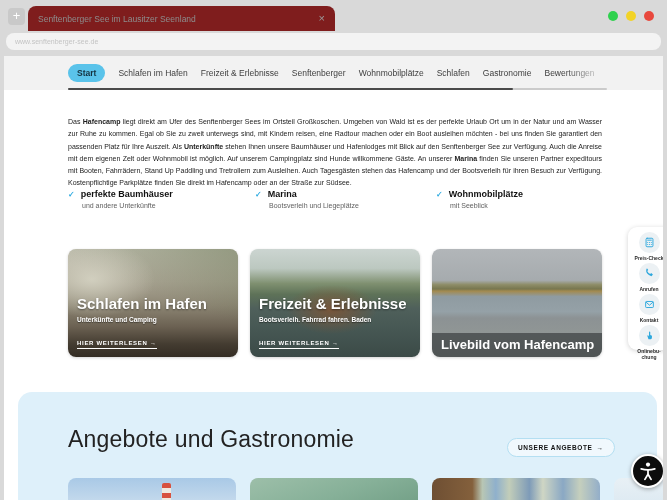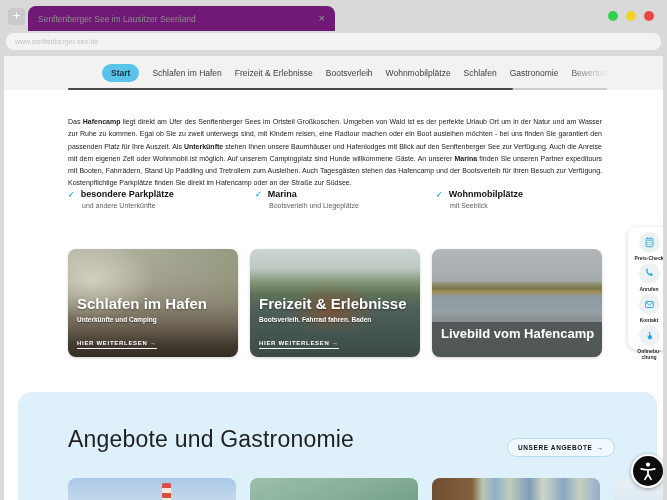--- a/index.html
+++ b/index.html
@@ -2,36 +2,36 @@
 <html lang="de"><head>
 <meta charset="utf-8">
 <style>
   html,body{margin:0;padding:0;}
   body{width:667px;height:500px;position:relative;overflow:hidden;
        background:#d9d9d9;font-family:"Liberation Sans",sans-serif;}
 
   
   .newtab{position:absolute;left:8px;top:8px;width:17px;height:17px;background:#c9c9c9;
           border-radius:4px;color:#fff;font-size:13px;line-height:16px;text-align:center;cursor:pointer;}
-  .tab{position:absolute;left:28px;top:6px;width:307px;height:25px;background:#701a75;
+  .tab{position:absolute;left:28px;top:6px;width:307px;height:25px;background:#7f1d1d;
        border-radius:8px 8px 0 0;display:flex;align-items:center;padding:0 10px;box-sizing:border-box;}
   .tab-title{font-size:8.5px;color:#8d8d8d;flex:1;white-space:nowrap;overflow:hidden;}
   .tab-close{color:#9a9a9a;font-size:11px;line-height:11px;}
   .lights{position:absolute;top:11px;right:13px;display:flex;gap:8px;}
   .light{width:10px;height:10px;border-radius:50%;}
   .g{background:#2fd14e;} .y{background:#f2d327;} .r{background:#e8483d;}
   .urlbar{position:absolute;left:6px;top:33px;width:655px;height:17px;background:#f3f3f3;
           border-radius:8px;font-size:7px;color:#c4c4c4;line-height:17px;padding-left:9px;box-sizing:border-box;}
 
   
   .page{position:absolute;left:4px;right:4px;top:56px;bottom:0;background:#fff;overflow:hidden;}
 
   .navbar{position:absolute;left:0;top:0;width:100%;height:34px;background:#f2f2f2;}
   .nav-items{display:flex;align-items:center;gap:13px;padding-left:64px;height:100%;
-             font-size:8.5px;color:#3e3e3e;white-space:nowrap;width:620px;overflow:hidden;box-sizing:border-box;margin-left:34px;}
+             font-size:8.5px;color:#3e3e3e;white-space:nowrap;width:620px;overflow:hidden;box-sizing:border-box;}
   .nav-item{cursor:pointer;}
   .nav-item.active{background:#5ac3ea;color:#14323f;padding:4px 9px;border-radius:11px;font-weight:bold;}
   .nav-fade{position:absolute;left:560px;top:0;width:60px;height:34px;
             background:linear-gradient(90deg,rgba(242,242,242,0),#f2f2f2 75%);}
   .nav-track{position:absolute;left:64px;top:32px;width:539px;height:2px;background:#cbcbcb;border-radius:1px;}
   .nav-thumb{position:absolute;left:64px;top:32px;width:445px;height:2px;background:#4a4a4a;border-radius:1px;cursor:pointer;}
 
   .intro{position:absolute;left:64px;top:53px;width:534px;font-size:7px;line-height:12.3px;
          color:#1c1c1c;text-align:justify;}
   .intro b{font-weight:bold;}
@@ -54,21 +54,21 @@
      radial-gradient(70px 38px at 48% 56%,rgba(128,84,52,.85),rgba(128,84,52,0) 65%),
      linear-gradient(180deg,#ccd5d1 0%,#bcc8c0 18%,#7f9070 32%,#5e7258 42%,#4f605b 55%,#465753 75%,#3b4a47 100%);}
   .photo3{background:
      linear-gradient(180deg,#b2b6b9 0%,#a6abae 29%,#8e8d68 33%,#77764f 37%,#a38a4e 39%,#8f9ba1 44%,
                      #95a1a7 58%,#8c9294 64%,#909695 78%,#878d8c 100%);}
   .card-overlay{position:absolute;left:9px;right:6px;bottom:8px;color:#fff;}
   .card-title{font-size:15px;font-weight:bold;text-shadow:0 1px 2px rgba(0,0,0,.45);margin-bottom:4px;}
   .card-sub{font-size:6.5px;font-weight:bold;margin-bottom:8px;text-shadow:0 1px 1px rgba(0,0,0,.45);}
   .card-cta{font-size:6px;font-weight:bold;letter-spacing:.7px;display:inline-block;
             border-bottom:1px solid #fff;padding-bottom:2px;}
-  .caption-band{position:absolute;left:0;right:0;bottom:0;height:35px;background:rgba(35,38,40,.55);
+  .caption-band{position:absolute;left:0;right:0;bottom:0;height:24px;background:rgba(35,38,40,.55);
                 color:#fff;font-size:13px;font-weight:bold;line-height:24px;padding-left:9px;}
 
   .section{position:absolute;left:14px;top:336px;width:639px;height:210px;background:#def0fa;border-radius:14px;}
   .section-heading{position:absolute;left:50px;top:34px;font-size:23px;color:#222;font-weight:400;letter-spacing:.2px;}
   .offers-btn{position:absolute;left:489px;top:46px;height:19px;border:1px solid #b4dff2;border-radius:10px;
               background:rgba(255,255,255,.55);font-size:6.5px;font-weight:bold;letter-spacing:.6px;color:#111;
               line-height:17px;padding:0 10px;cursor:pointer;display:flex;gap:4px;align-items:center;box-sizing:border-box;}
 
   .thumb{position:absolute;top:422px;width:168px;height:60px;border-radius:8px 8px 0 0;overflow:hidden;cursor:pointer;}
   .t1{left:64px;background:linear-gradient(180deg,#a9c9e6 0%,#cfe0ef 55%,#eef2f4 100%);}
@@ -106,37 +106,37 @@
 </div>
 <div class="urlbar">www.senftenberger-see.de</div>
 
 <div class="page">
 
   <div class="navbar">
     <div class="nav-items">
       <span class="nav-item active">Start</span>
       <span class="nav-item">Schlafen im Hafen</span>
       <span class="nav-item">Freizeit &amp; Erlebnisse</span>
-      <span class="nav-item">Bootsverleih</span>
+      <span class="nav-item">Senftenberger</span>
       <span class="nav-item">Wohnmobilplätze</span>
       <span class="nav-item">Schlafen</span>
       <span class="nav-item">Gastronomie</span>
       <span class="nav-item">Bewertungen</span>
     </div>
     <div class="nav-fade"></div>
     <div class="nav-track"></div>
     <div class="nav-thumb"></div>
   </div>
 
   <p class="intro"><span>Das </span><b>Hafencamp</b><span> liegt direkt am Ufer des Senftenberger Sees im Ortsteil Großkoschen. Umgeben von Wald ist es der perfekte Urlaub Ort um in der Natur und am Wasser zur Ruhe zu kommen. Egal ob Sie zu zweit unterwegs sind, mit Kindern reisen, eine Radtour machen oder ein Boot ausleihen möchten - bei uns finden Sie garantiert den passenden Platz für Ihre Auszeit. Als </span><b>Unterkünfte</b><span> stehen Ihnen unsere Baumhäuser und Hafenlodges mit Blick auf den Senftenberger See zur Verfügung. Auch die Anreise mit dem eigenen Zelt oder Wohnmobil ist möglich. Auf unserem Campingplatz sind Hunde willkommene Gäste. An unserer </span><b>Marina</b><span> finden Sie unseren Partner expeditours mit Booten, Fahrrädern, Stand Up Paddling und Tretrollern zum Ausleihen. Auch Tagesgästen stehen das Hafencamp und der Bootsverleih für ihren Besuch zur Verfügung. Kostenpflichtige Parkplätze finden Sie direkt im Hafencamp oder an der Straße zur Südsee.</span></p>
 
   <div class="feature f1">
     <div class="feature-title">
         <span class="check">✓</span>
-        <span>besondere Parkplätze</span>
+        <span>perfekte Baumhäuser</span>
       </div>
     <div class="feature-sub">und andere Unterkünfte</div>
   </div>
   <div class="feature f2">
     <div class="feature-title">
         <span class="check">✓</span>
         <span>Marina</span>
       </div>
     <div class="feature-sub">Bootsverleih und Liegeplätze</div>
   </div>

